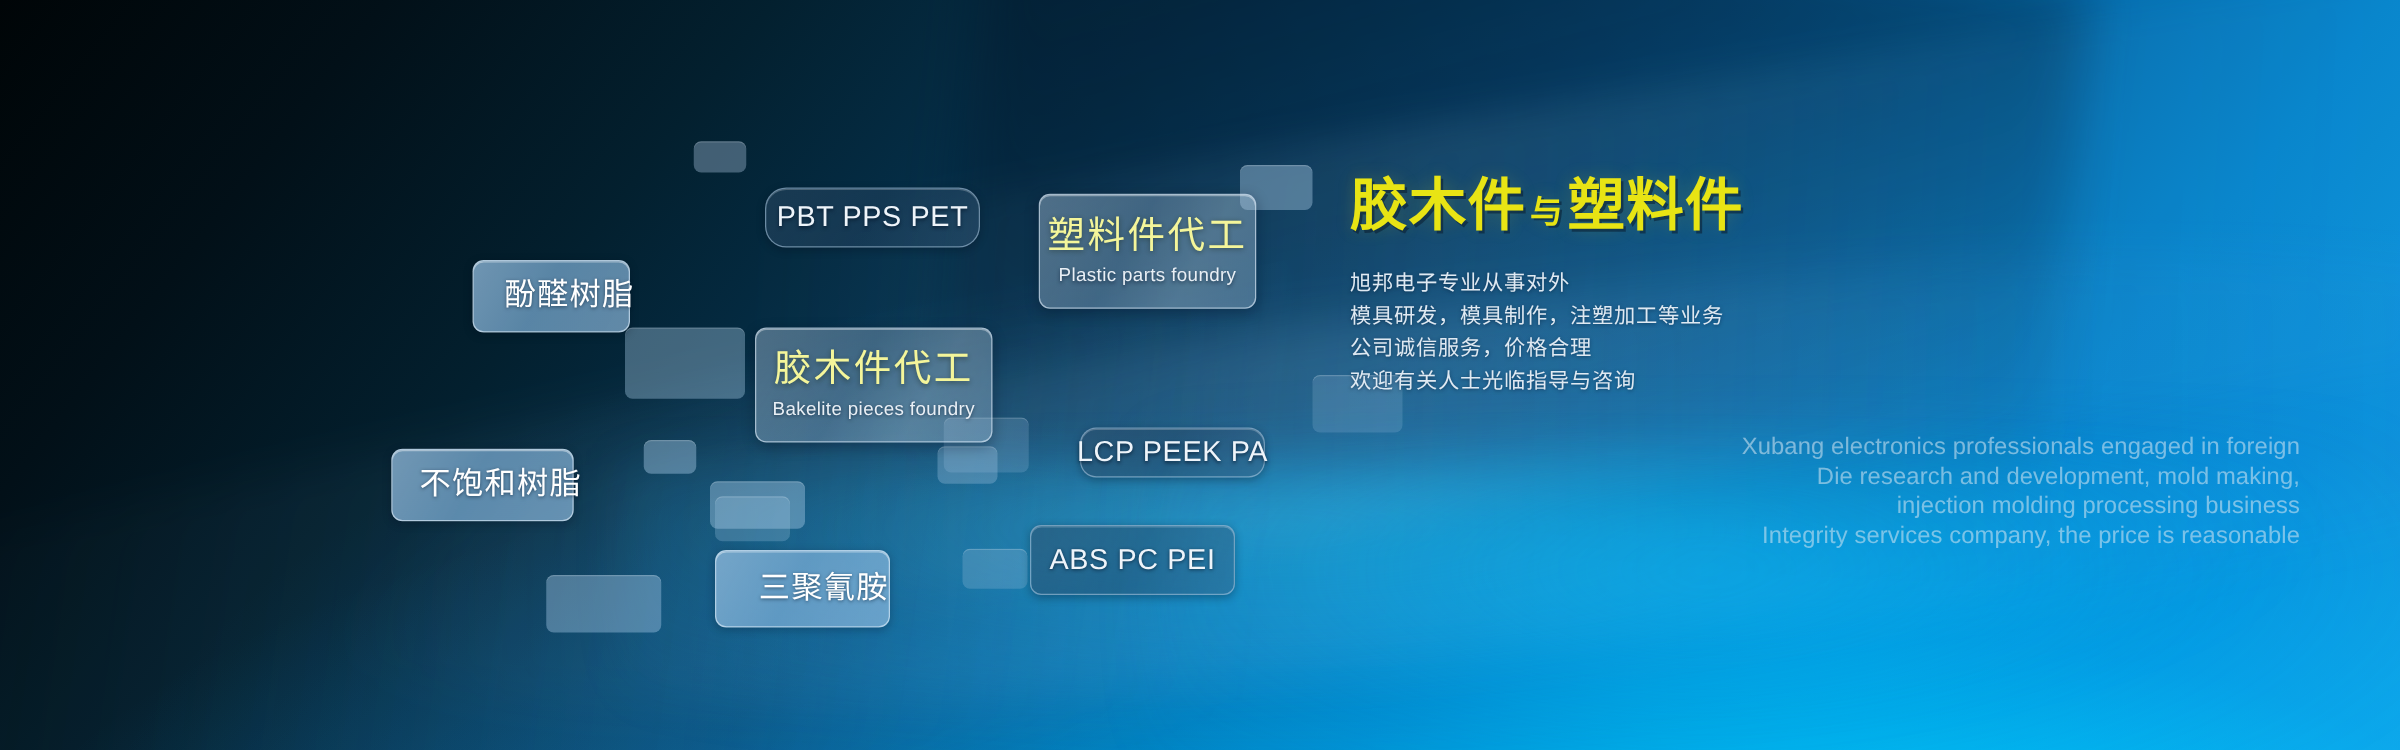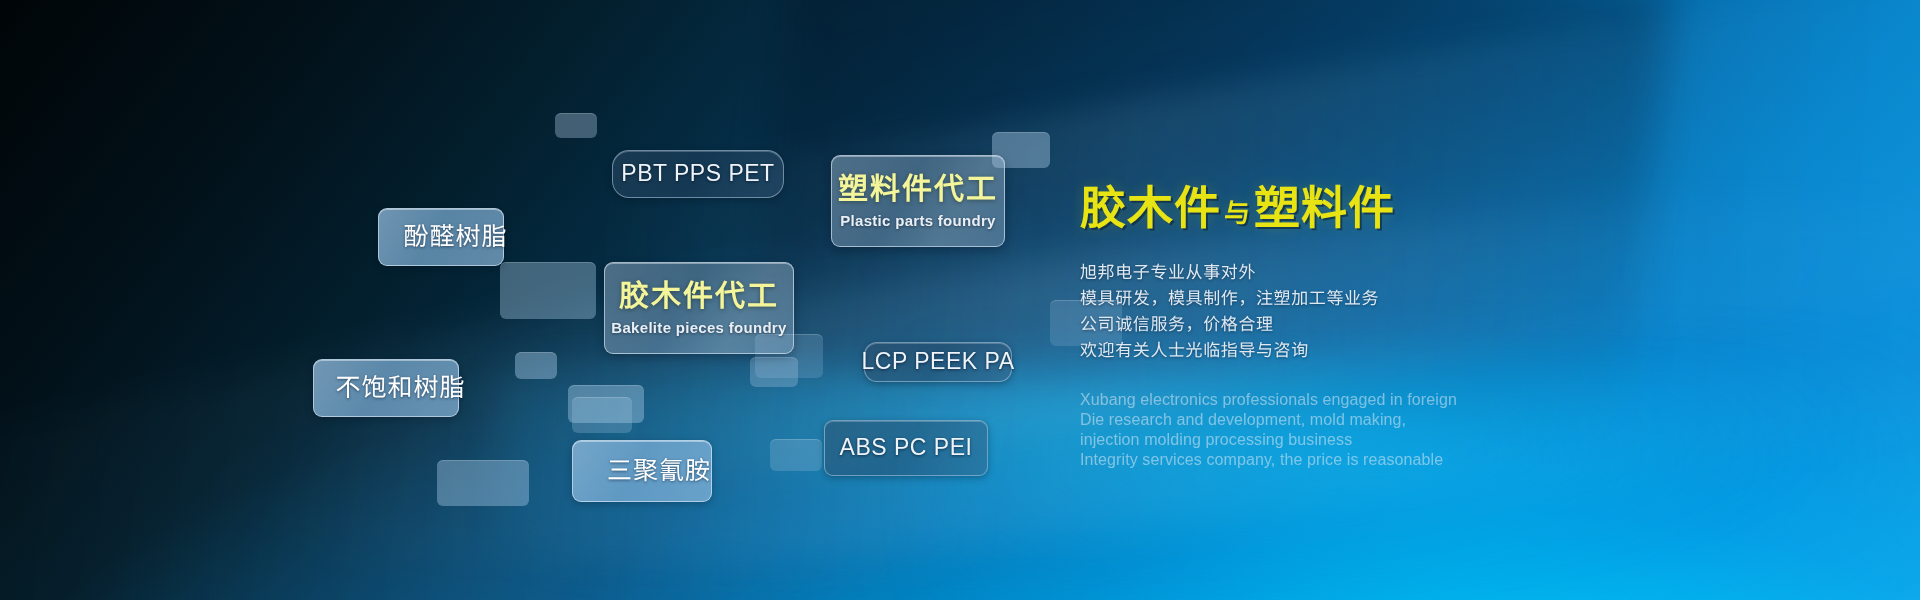--- a/index.html
+++ b/index.html
@@ -95,21 +95,20 @@
     background:linear-gradient(118deg, rgba(46,78,106,0.50) 0%, rgba(38,70,100,0.46) 50%, rgba(60,96,128,0.42) 100%);
     border:1px solid rgba(178,206,230,0.55);
     box-shadow:inset 0 1px 0 rgba(255,255,255,0.22), 0 2px 7px rgba(0,10,24,0.30);
     color:#eef4fa;
   }
   
   .chip--feature{
     background:linear-gradient(120deg, rgba(148,176,200,0.50) 0%, rgba(128,160,188,0.44) 42%, rgba(176,202,222,0.40) 70%, rgba(150,180,204,0.40) 100%);
     border:1px solid rgba(224,238,250,0.62);
     box-shadow:inset 0 1px 0 rgba(255,255,255,0.38), 0 3px 10px rgba(0,10,26,0.30);
-    font-weight:bold;
   }
 
   .chip-cn{
     font-size:25px; line-height:1.1;
     letter-spacing:1px;
     text-shadow:0 1px 3px rgba(0,18,38,0.55);
   }
   .chip-code{
     font-size:23px; line-height:1.1;
     letter-spacing:0.5px;
@@ -132,41 +131,41 @@
   
   #copy{ position:absolute; left:1080px; top:140px; width:760px; }
 
   #headline{
     font-size:46px; font-weight:bold;
     color:#e8e414;
     letter-spacing:1px;
     line-height:1.05;
     text-shadow:2px 2px 0 rgba(10,28,48,0.55), 0 0 14px rgba(180,200,40,0.22);
     white-space:nowrap;
-    margin-top:44px;
   }
   #headline .conj{ font-size:26px; font-weight:bold; padding:0 3px; position:relative; top:-2px; }
 
-  #cn-lines{ margin-top:28px; }
+  #cn-lines{ margin-top:28px;font-family:Liberation Mono, monospace; }
   .cn-line{
     font-size:17px;
     color:#dfe9f2;
     line-height:1.53;
     letter-spacing:0.6px;
     text-shadow:0 1px 3px rgba(0,20,44,0.5);
     white-space:nowrap;
   }
 
   #en-lines{ margin-top:26px; }
   .en-line{
-    font-size:16px;
+    font-size:19px;
     color:rgba(213,230,243,0.56);
     line-height:1.24;
     letter-spacing:0.1px;
     white-space:nowrap;
+    text-align:right;
   }
 </style>
 </head>
 <body>
 
 <div id="banner">
 
   <div class="sweep dark-wedge"></div>
   <div class="sweep sweep-a"></div>
   <div class="sweep sweep-b"></div>

